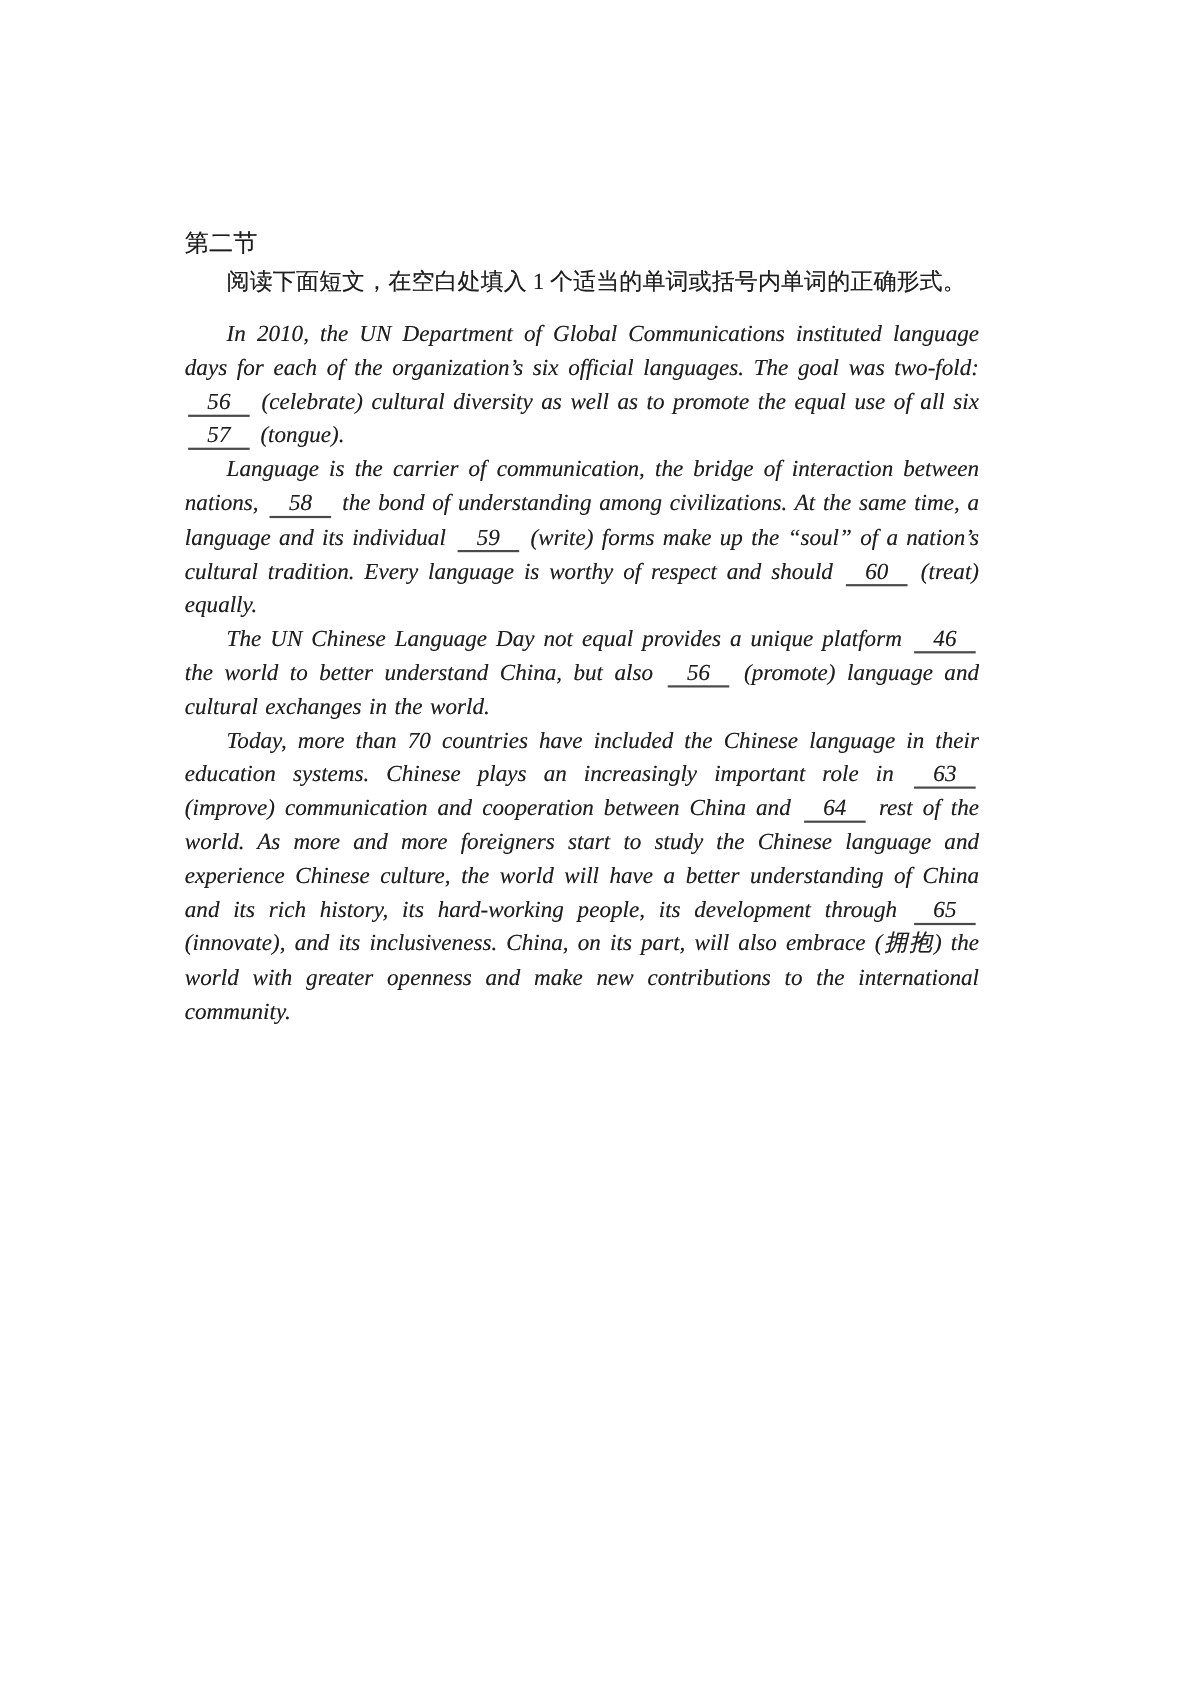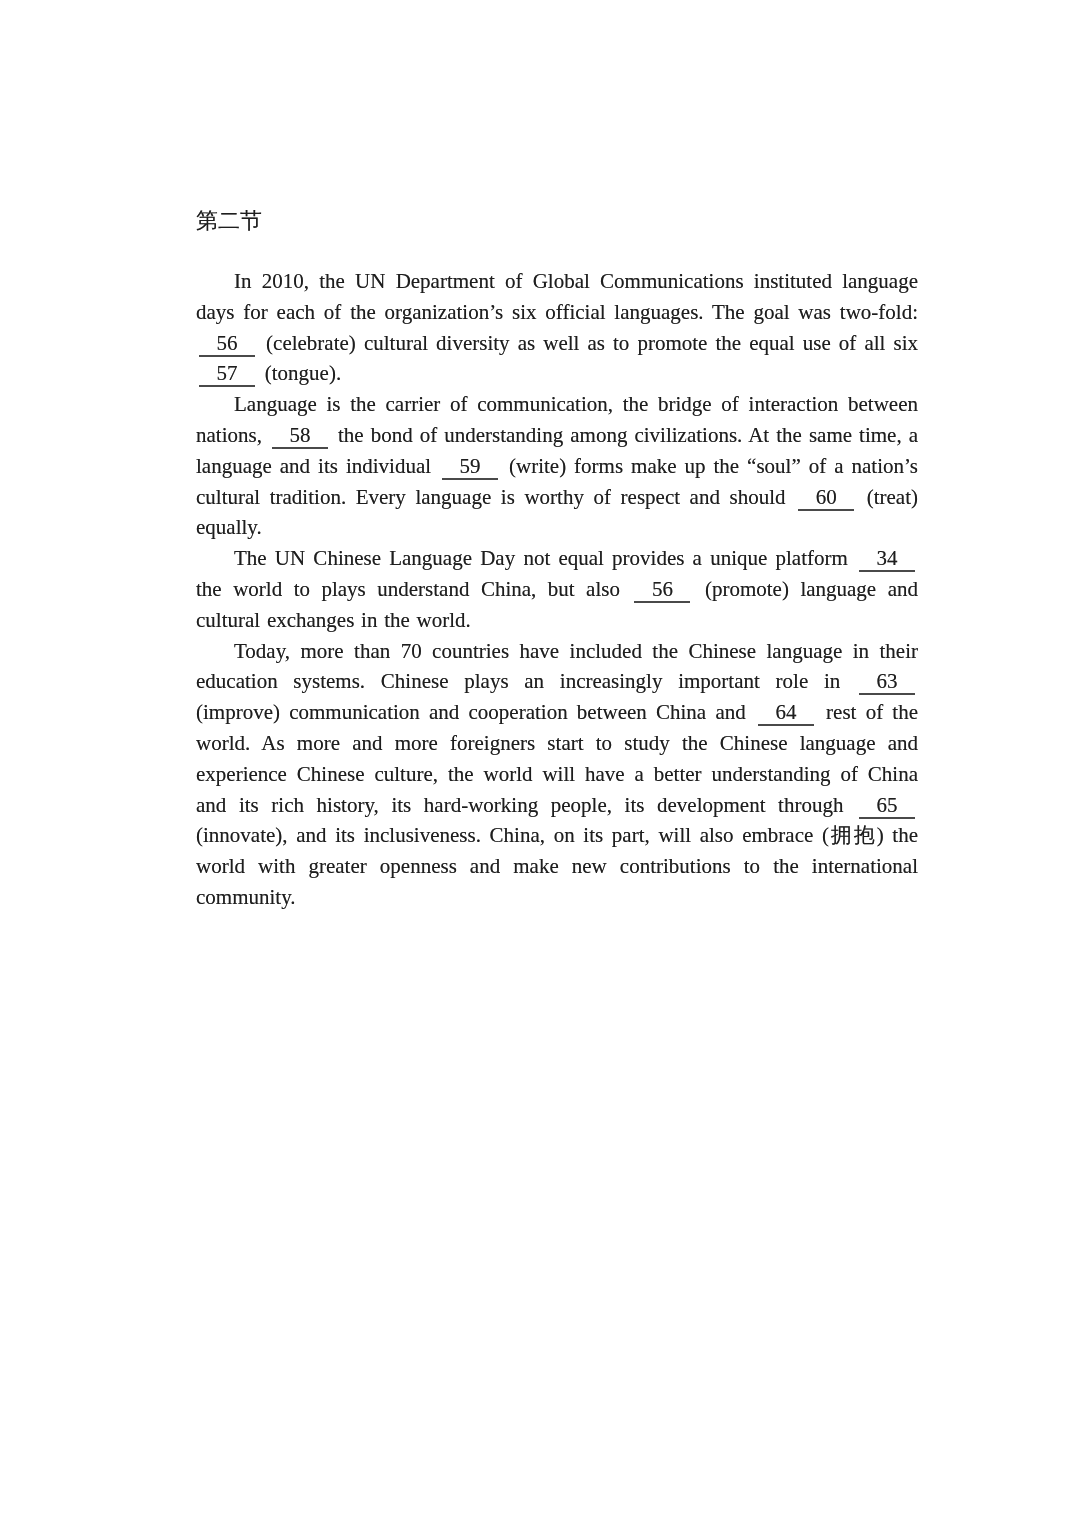--- a/index.html
+++ b/index.html
@@ -8,38 +8,39 @@
     height: 1528px;
     background: #ffffff;
     overflow: hidden;
   }
   body {
     font-family: "Liberation Serif", "DejaVu Serif", serif;
     color: #1e1e1e;
   }
   .page {
     position: absolute;
-    left: 196px;
+    left: 168px;
     top: 205px;
     width: 722px;
   }
   .section-heading {
     font-size: 22px;
     line-height: 31px;
     text-shadow: 0 0 0.6px rgba(30,30,30,0.55);
   }
   .instruction {
     font-size: 21px;
     line-height: 31px;
     text-indent: 38px;
     margin-top: 5px;
     text-shadow: 0 0 0.6px rgba(30,30,30,0.55);
   }
   .passage {
-    margin-top: 30px;
+    margin-top: 16px;
+    font-style: italic;
   }
   .passage p {
     font-size: 21px;
     line-height: 30.8px;
     text-align: justify;
     text-indent: 38px;
     word-spacing: 1.5px;
     text-shadow: 0 0 0.6px rgba(30,30,30,0.55);
   }
   .blank {
@@ -53,25 +54,26 @@
     padding: 0 2px;
   }
 </style>
 </head>
 <body>
 
 <div class="page">
 
   <div class="section-heading">第二节</div>
 
+  <div class="instruction">阅读下面短文，在空白处填入 1 个适当的单词或括号内单词的正确形式。</div>
 
   <div class="passage">
 
     <p><span>In 2010, the UN Department of Global Communications instituted language days for each of the organization’s six official languages. The goal was two-fold: </span><span class="blank">56</span><span> (celebrate) cultural diversity as well as to promote the equal use of all six </span><span class="blank">57</span><span> (tongue).</span></p>
 
     <p><span>Language is the carrier of communication, the bridge of interaction between nations, </span><span class="blank">58</span><span> the bond of understanding among civilizations. At the same time, a language and its individual </span><span class="blank">59</span><span> (write) forms make up the “soul” of a nation’s cultural tradition. Every language is worthy of respect and should </span><span class="blank">60</span><span> (treat) equally.</span></p>
 
-    <p><span>The UN Chinese Language Day not equal provides a unique platform </span><span class="blank">34</span><span> the world to plays understand China, but also </span><span class="blank">56</span><span> (promote) language and cultural exchanges in the world.</span></p>
+    <p><span>The UN Chinese Language Day not equal provides a unique platform </span><span class="blank">46</span><span> the world to better understand China, but also </span><span class="blank">56</span><span> (promote) language and cultural exchanges in the world.</span></p>
 
     <p><span>Today, more than 70 countries have included the Chinese language in their education systems. Chinese plays an increasingly important role in </span><span class="blank">63</span><span> (improve) communication and cooperation between China and </span><span class="blank">64</span><span> rest of the world. As more and more foreigners start to study the Chinese language and experience Chinese culture, the world will have a better understanding of China and its rich history, its hard-working people, its development through </span><span class="blank">65</span><span> (innovate), and its inclusiveness. China, on its part, will also embrace (拥抱) the world with greater openness and make new contributions to the international community.</span></p>
 
   </div>
 </div>
 
 </body></html>

